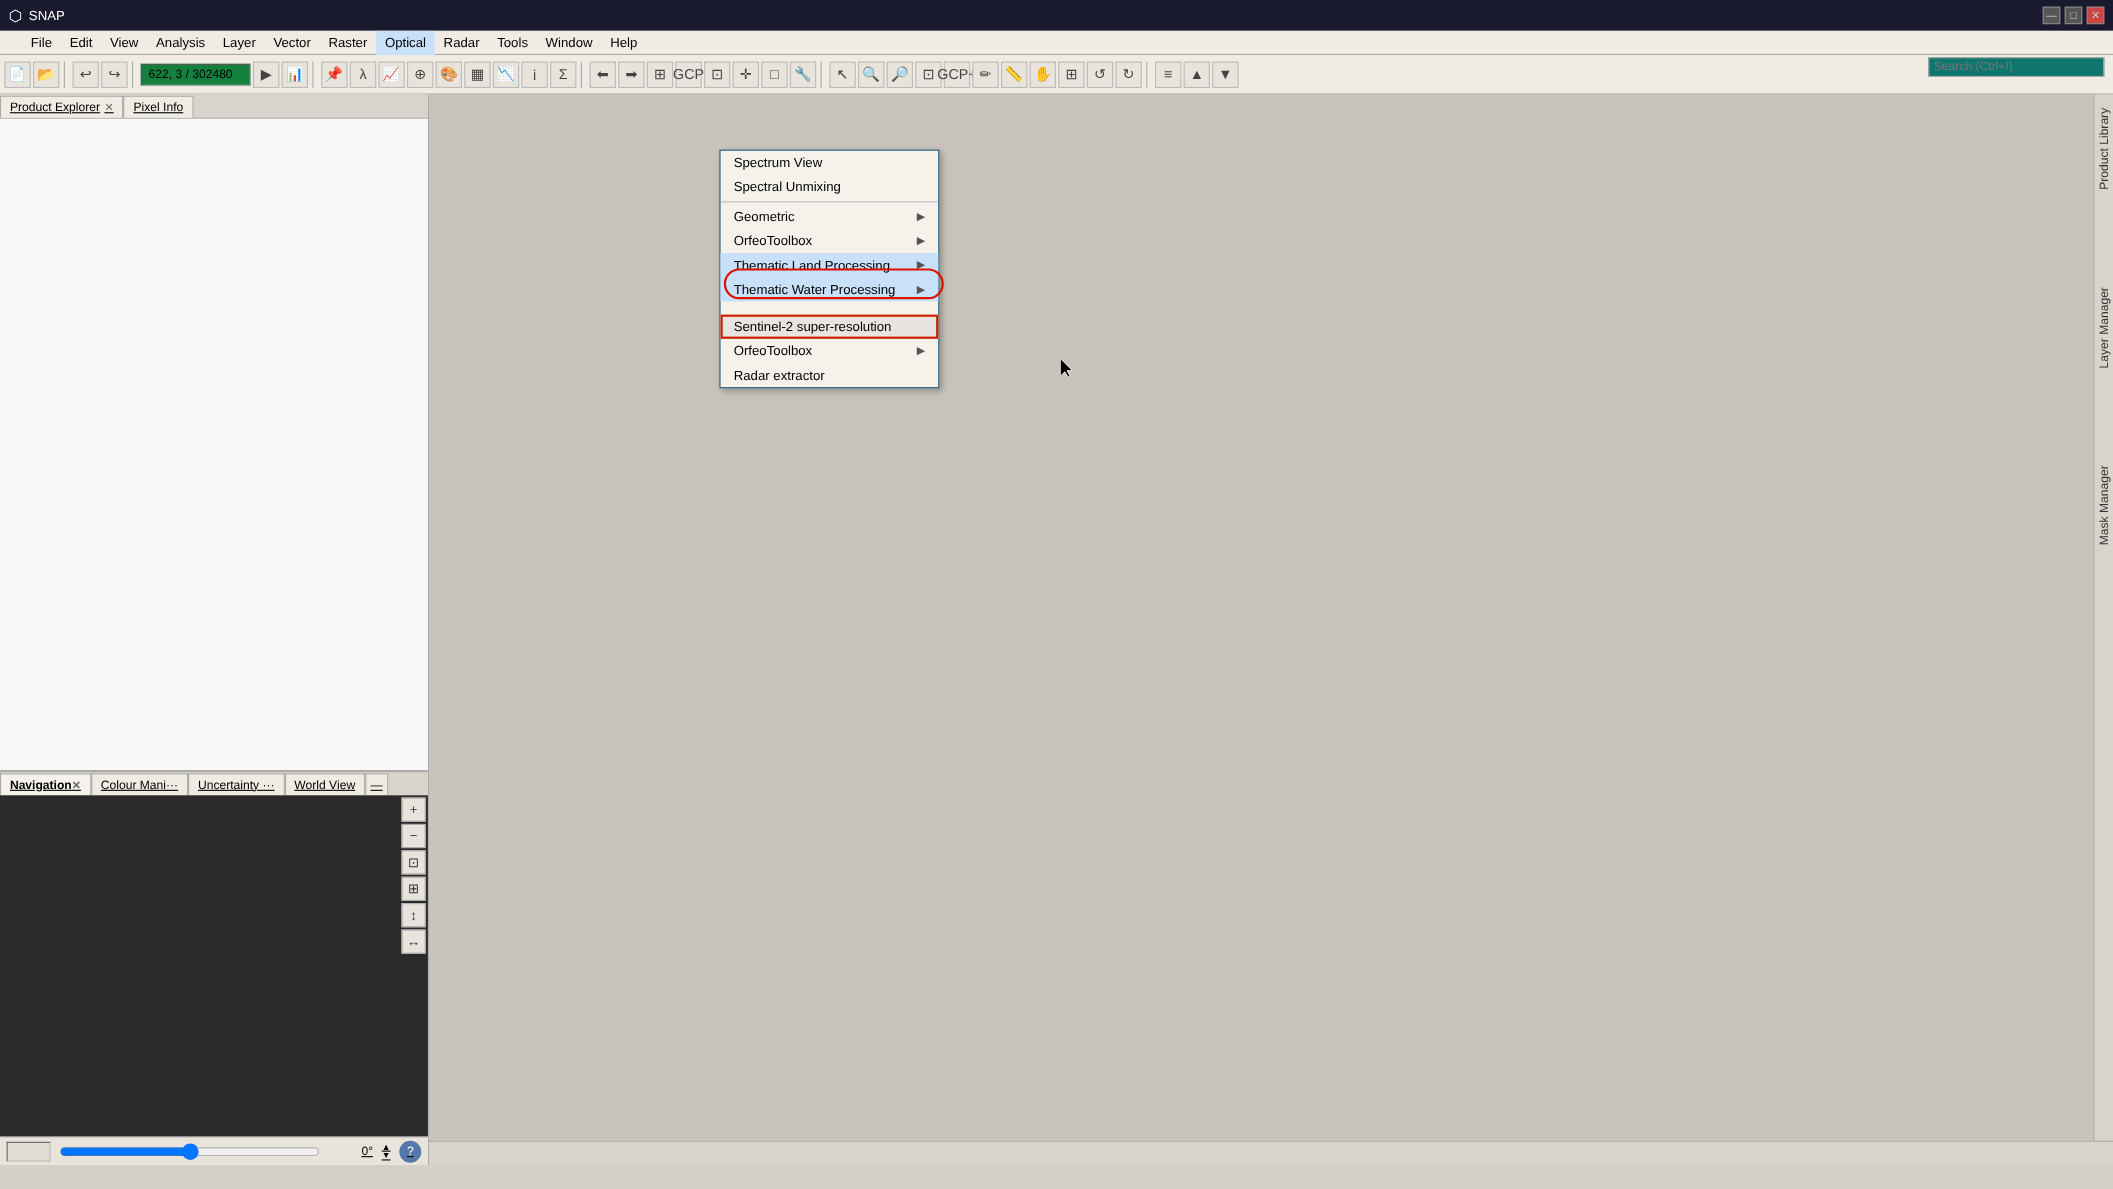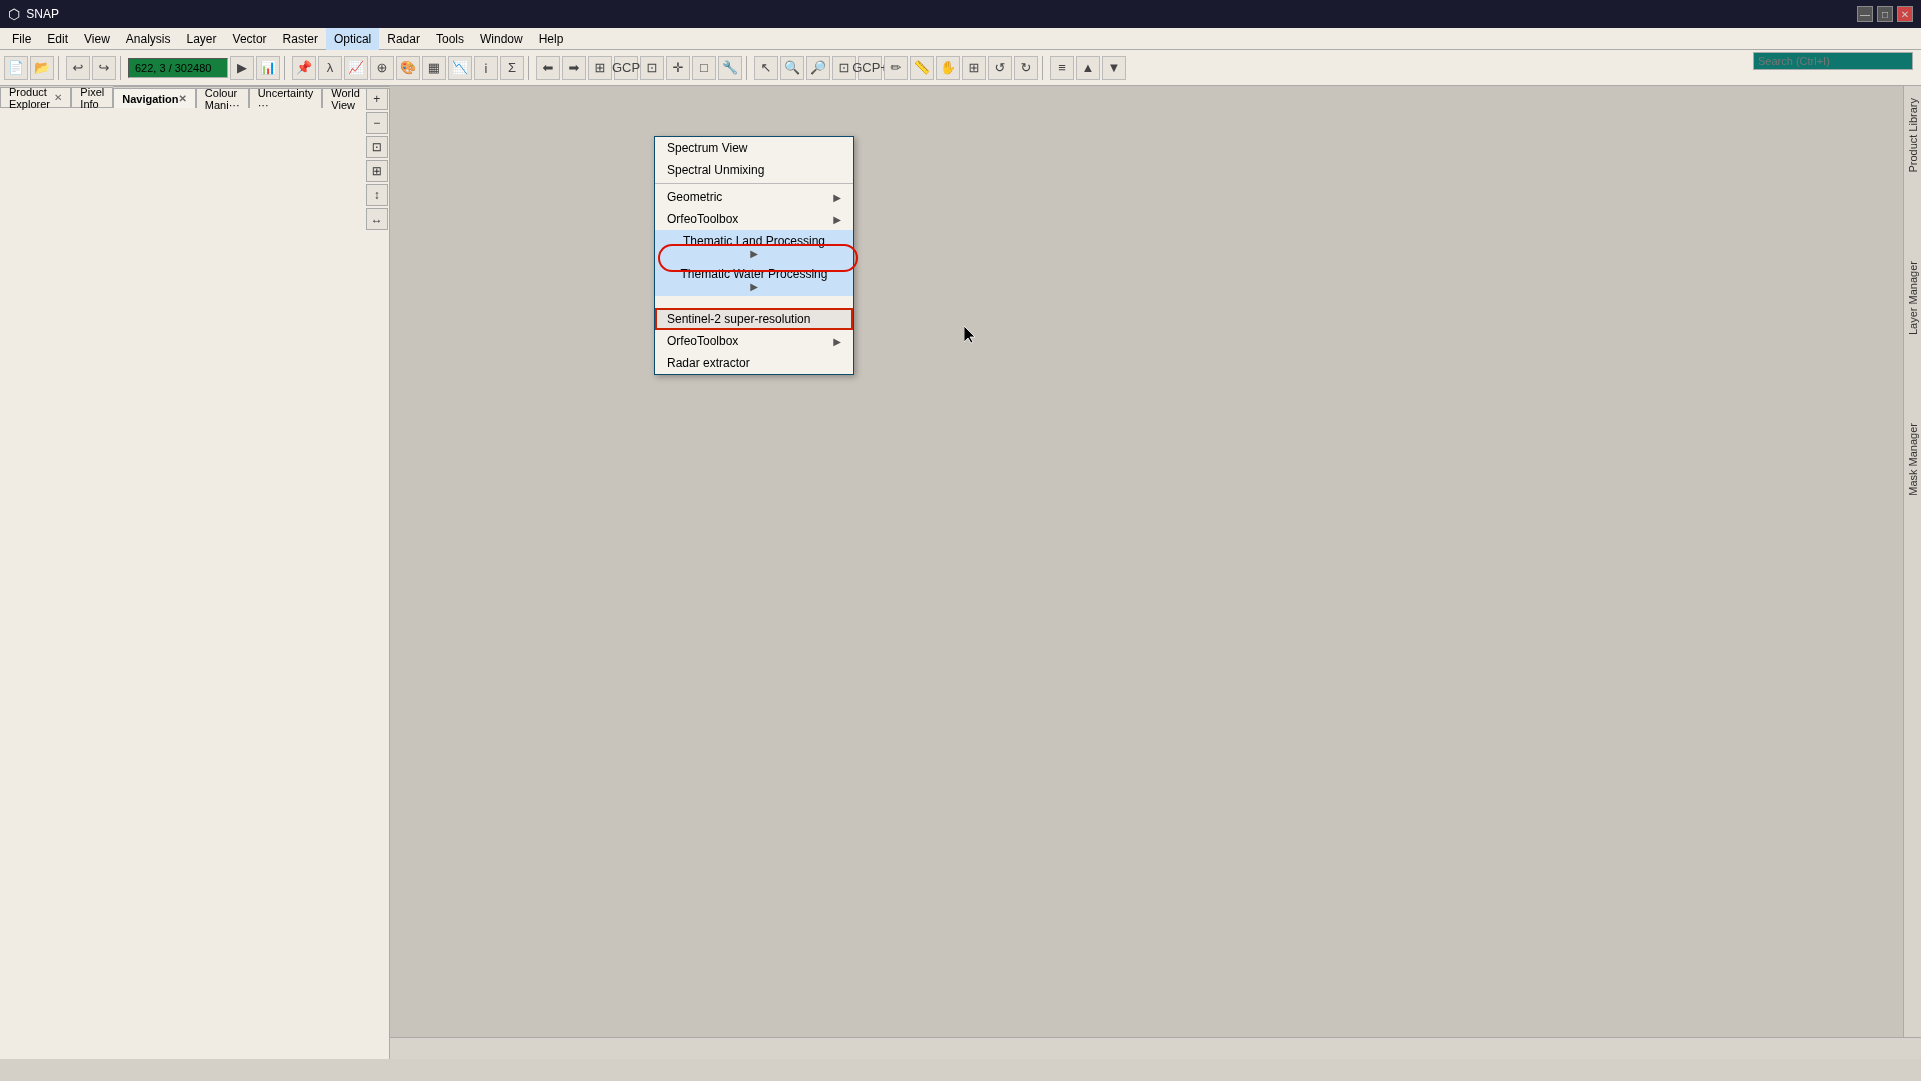--- a/index.html
+++ b/index.html
@@ -45,21 +45,21 @@
       color: #ccc;
     }
 
     
     #menu-bar {
       background: #f0ece4;
       height: 22px;
       display: flex;
       align-items: center;
       border-bottom: 1px solid #aaa;
-      padding: 0 4px;
+      padding: 0 20px;
     }
     .menu-item {
       padding: 2px 8px;
       cursor: pointer;
       height: 22px;
       display: flex;
       align-items: center;
       font-size: 12px;
       color: #000;
     }
@@ -124,23 +124,24 @@
     
     #main {
       display: flex;
       height: calc(1081px - 28px - 22px - 36px - 22px);
     }
 
     
     #left-panel {
       width: 390px;
       display: flex;
-      flex-direction: row;
+      flex-direction: column;
       background: #f0ece4;
       border-right: 1px solid #aaa;
+      text-decoration: underline;
     }
 
     
     #product-tabs {
       background: #d8d4cc;
       height: 22px;
       display: flex;
       align-items: flex-end;
       border-bottom: 1px solid #aaa;
     }
@@ -299,21 +300,20 @@
       cursor: pointer;
       display: flex;
       align-items: center;
       justify-content: space-between;
       font-size: 12px;
       color: #000;
       white-space: nowrap;
     }
     .menu-entry.highlighted {
       background: #c8e0f8;
-      flex-direction: column;
     }
     .menu-entry.sentinel-highlighted {
       background: #e8e4e0;
       outline: 2px solid #cc2200;
       outline-offset: -2px;
       position: relative;
       margin-top: 12px;
     }
     
     .sentinel-oval {

